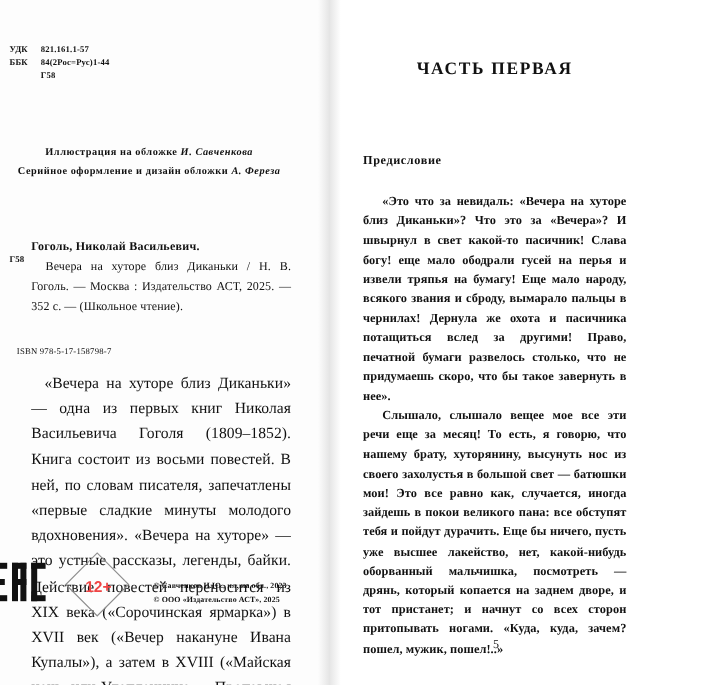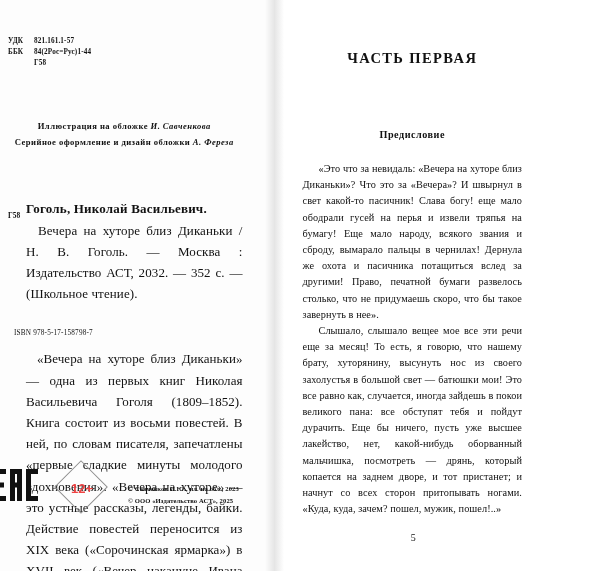--- a/index.html
+++ b/index.html
@@ -79,21 +79,21 @@
     width: 22px;
     flex: none;
     font-size: 7.4px;
     font-weight: bold;
     padding-top: 13px;
     padding-left: 4px;
     box-sizing: border-box;
   }
   .bib-body {
     flex: 1 1 auto;
-    font-size: 13px;
+    font-size: 10px;
     line-height: 1.62;
   }
   .bib-author {
     font-weight: bold;
     letter-spacing: 0.2px;
     margin-bottom: 1px;
   }
   .bib-desc {
     text-align: justify;
     text-indent: 12px;
@@ -199,28 +199,29 @@
     pointer-events: none;
   }
   .part-title {
     text-align: center;
     font-size: 14.5px;
     font-weight: bold;
     letter-spacing: 1.4px;
     margin: 6px 0 0 0;
   }
   .section-title {
-    text-align: center;
+    text-align: left;
     font-size: 10.2px;
     font-weight: bold;
     letter-spacing: 0.5px;
     margin: 62px 0 0 0;
   }
   .body-text {
     margin-top: 21px;
+    font-weight: bold;
   }
   .body-text p {
     margin: 0;
     font-size: 10.3px;
     line-height: 1.575;
     text-align: justify;
     text-indent: 16px;
     letter-spacing: 0.05px;
     -webkit-hyphens: none;
     hyphens: none;
@@ -259,21 +260,21 @@
       </div>
       <div>
         <span>Серийное оформление и дизайн обложки </span><em>А. Фереза</em>
       </div>
     </div>
 
     <div class="bib-wrap">
       <div class="bib-sigil">Г58</div>
       <div class="bib-body">
         <div class="bib-author">Гоголь, Николай Васильевич.</div>
-        <div class="bib-desc">Вечера на хуторе близ Диканьки / Н. В. Гоголь. — Москва : Издательство АСТ, 2032. — 352 с. — (Школьное чтение).</div>
+        <div class="bib-desc">Вечера на хуторе близ Диканьки / Н. В. Гоголь. — Москва : Издательство АСТ, 2025. — 352 с. — (Школьное чтение).</div>
       </div>
     </div>
 
     <div class="bib-isbn">ISBN 978-5-17-158798-7</div>
 
     <div class="annotation">«Вечера на хуторе близ Диканьки» — одна из первых книг Николая Васильевича Гоголя (1809–1852). Книга состоит из восьми повестей. В ней, по словам писателя, запечатлены «первые сладкие минуты молодого вдохновения». «Вечера на хуторе» — это устные рассказы, легенды, байки. Действие повестей переносится из XIX века («Сорочинская ярмарка») в XVII век («Вечер накануне Ивана Купалы»), а затем в XVIII («Майская ночь, или Утопленница», «Пропавшая грамота», «Ночь перед Рождеством»), и вновь в XVII («Страшная месть»), и опять в XIX («Иван Фёдорович Шпонька и его тётушка»). В этом калейдоскопе эпох Гоголь изображает малороссийскую народно-праздничную и ярмарочную жизнь. Праздник с его вольностью и весельем, связанные с ним поверья и события выводят героев из привычного существования, делая невозможное возможным. Реальность и фантастика причудливо переплетаются в представлении народа о прошлом и настоящем, о добре и зле.</div>
 
     <div class="udk-bottom">
       <div>УДК 821.161.1-31</div>
       <div>ББК 84(2Рос=Рус)1-44</div>

